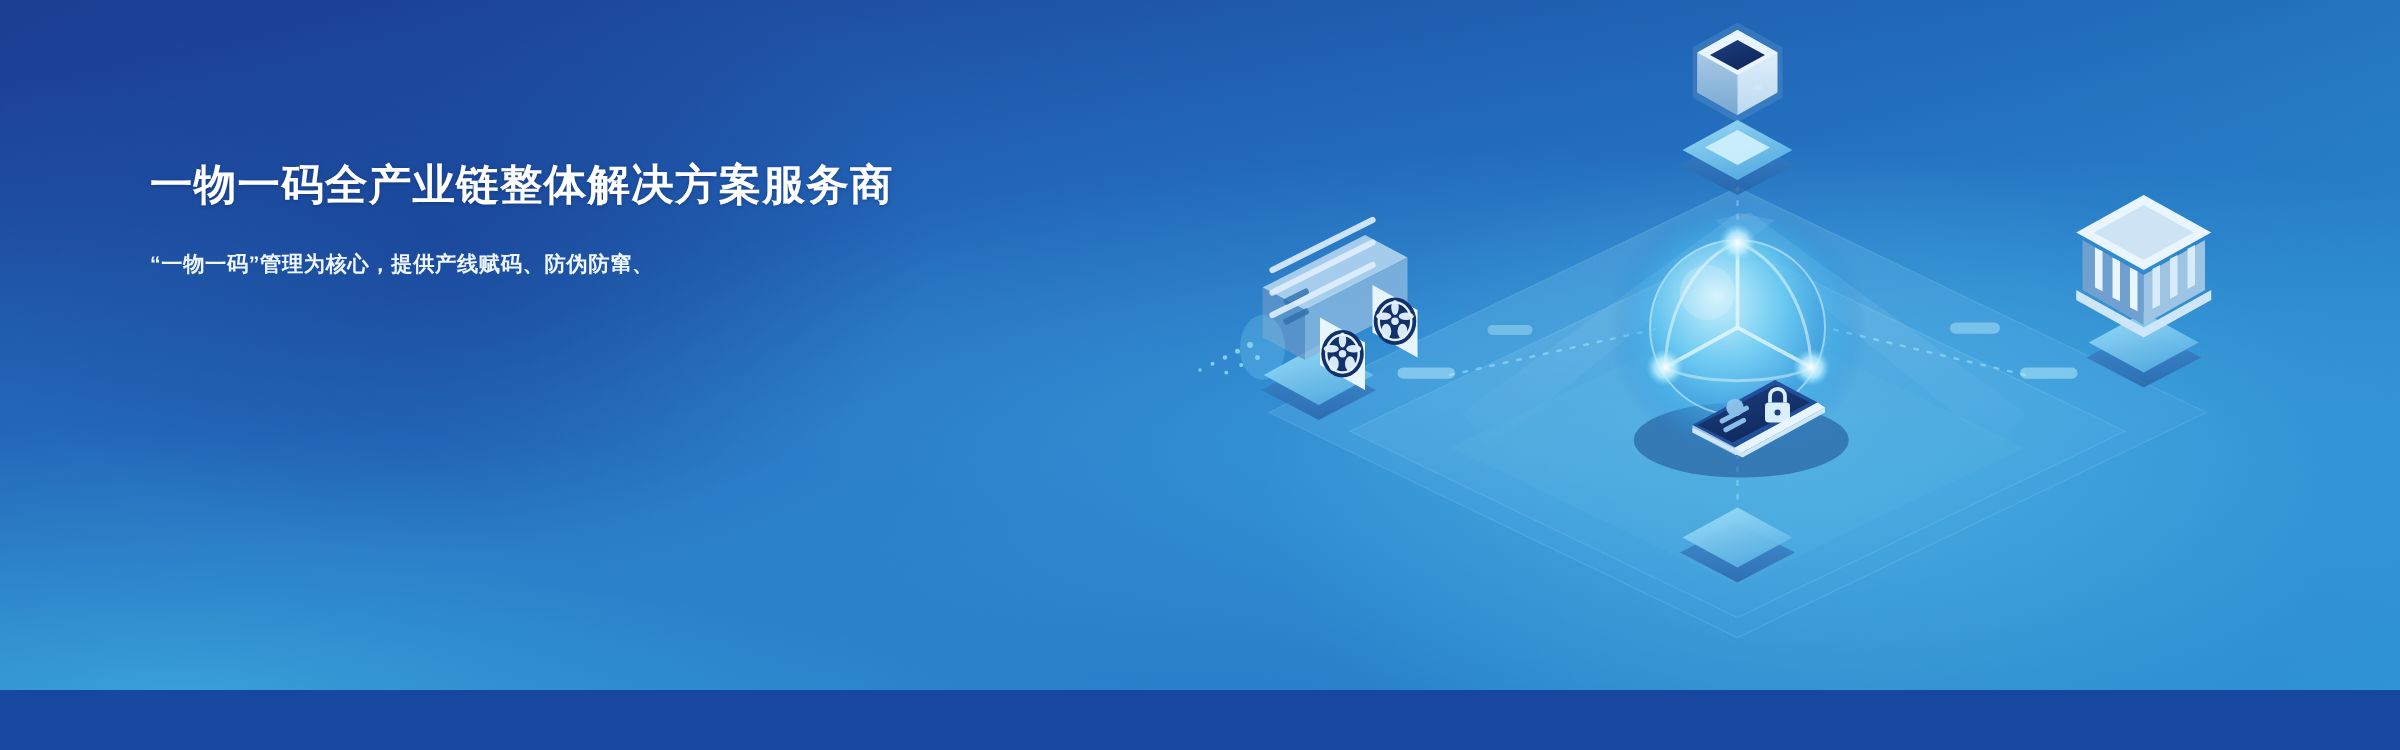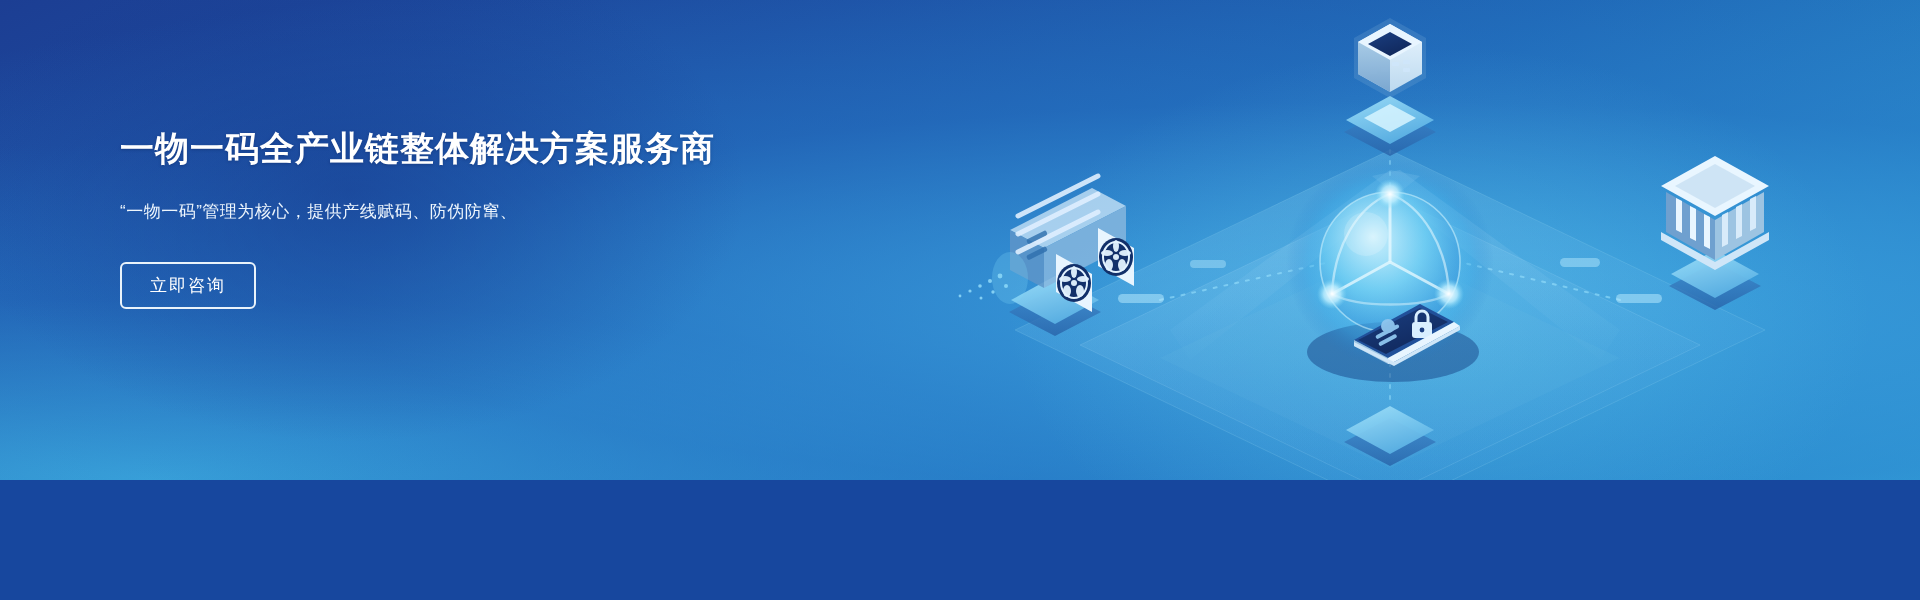--- a/index.html
+++ b/index.html
@@ -3,21 +3,21 @@
 <meta charset="utf-8">
 <title>Hero Banner</title>
 <style>
   html,body{margin:0;padding:0;}
   body{
     width:1920px;height:600px;overflow:hidden;
     font-family:"Liberation Sans","DejaVu Sans",sans-serif;
     background:#17479e;
   }
   .banner{
-    position:relative;width:1920px;height:480px;overflow:hidden;
+    position:relative;width:1920px;height:552px;overflow:hidden;
     background:
       radial-gradient(160% 120% at 72% 62%, rgba(60,160,222,0.92) 0%, rgba(40,120,200,0.45) 34%, rgba(23,71,158,0.0) 62%),
       radial-gradient(120% 100% at 8% 100%, rgba(64,180,228,0.85) 0%, rgba(40,130,205,0.35) 38%, rgba(23,71,158,0) 70%),
       linear-gradient(157deg, #1c3e93 0%, #1d50a4 28%, #1f68b6 52%, #2a8fcd 78%, #35a9dd 100%);
   }
   .bg-soft-a{
     position:absolute;left:-200px;top:-160px;width:1100px;height:700px;
     background:radial-gradient(closest-side, rgba(22,56,140,0.55), rgba(22,56,140,0) 72%);
     pointer-events:none;
   }
@@ -29,21 +29,21 @@
 
   
   .copy{position:absolute;left:120px;top:128px;width:620px;}
   .headline{
     font-size:34px;font-weight:bold;color:#ffffff;letter-spacing:1px;
     line-height:1.2;margin:0 0 26px 0;white-space:nowrap;
     text-shadow:0 1px 3px rgba(10,30,80,0.35);
   }
   .subline{
     font-size:17px;color:#eef6fd;line-height:1.95;margin:0;letter-spacing:.5px;
-    font-weight:normal;
+    font-weight:bold;
   }
   .subline span{display:block;}
   .cta{
     display:inline-block;margin-top:34px;
     padding:13px 28px;border:2px solid #e9f3fb;border-radius:6px;
     color:#ffffff;font-size:17px;letter-spacing:2px;background:transparent;
     cursor:pointer;line-height:1;
   }
 
   
@@ -58,21 +58,20 @@
   <div class="bg-soft-a"></div>
   <div class="bg-soft-b"></div>
 
   <div class="copy">
     <h1 class="headline">一物一码全产业链整体解决方案服务商</h1>
 
     <p class="subline">
       <span>“一物一码”管理为核心，提供产线赋码、防伪防窜、</span>
     </p>
 
-    <div class="cta">立即咨询</div>
   </div>
 
   <div class="art">
     <svg viewBox="0 0 1060 600" xmlns="http://www.w3.org/2000/svg">
       <defs>
         <linearGradient id="platTop" x1="0" y1="0" x2="0.4" y2="1">
           <stop offset="0%" stop-color="#8fd4f2" stop-opacity="0.30"></stop>
           <stop offset="55%" stop-color="#63b6e8" stop-opacity="0.20"></stop>
           <stop offset="100%" stop-color="#4fa6e2" stop-opacity="0.12"></stop>
         </linearGradient>

